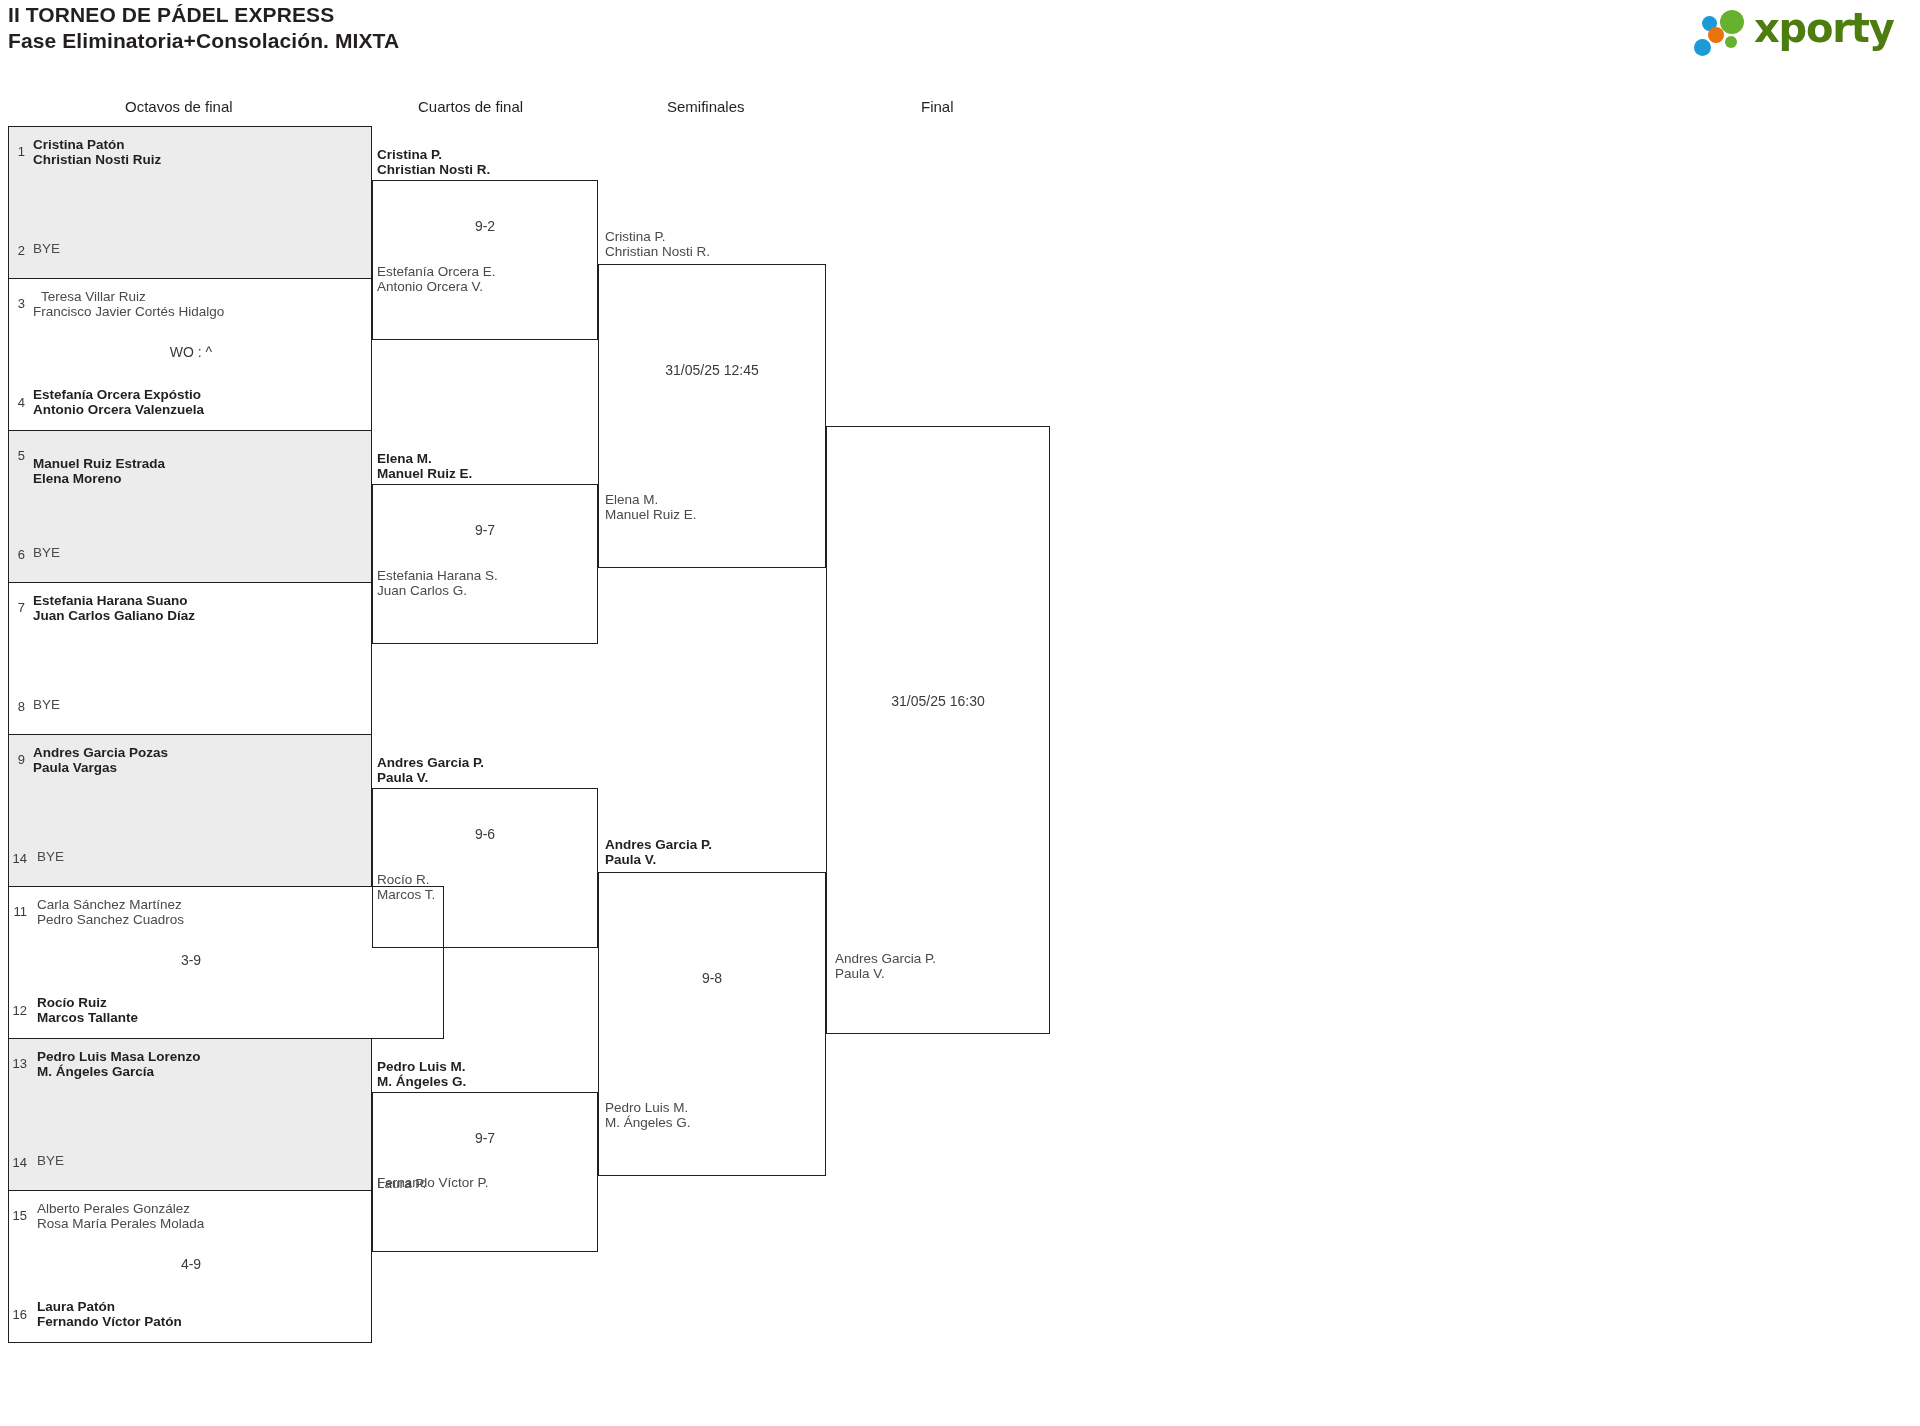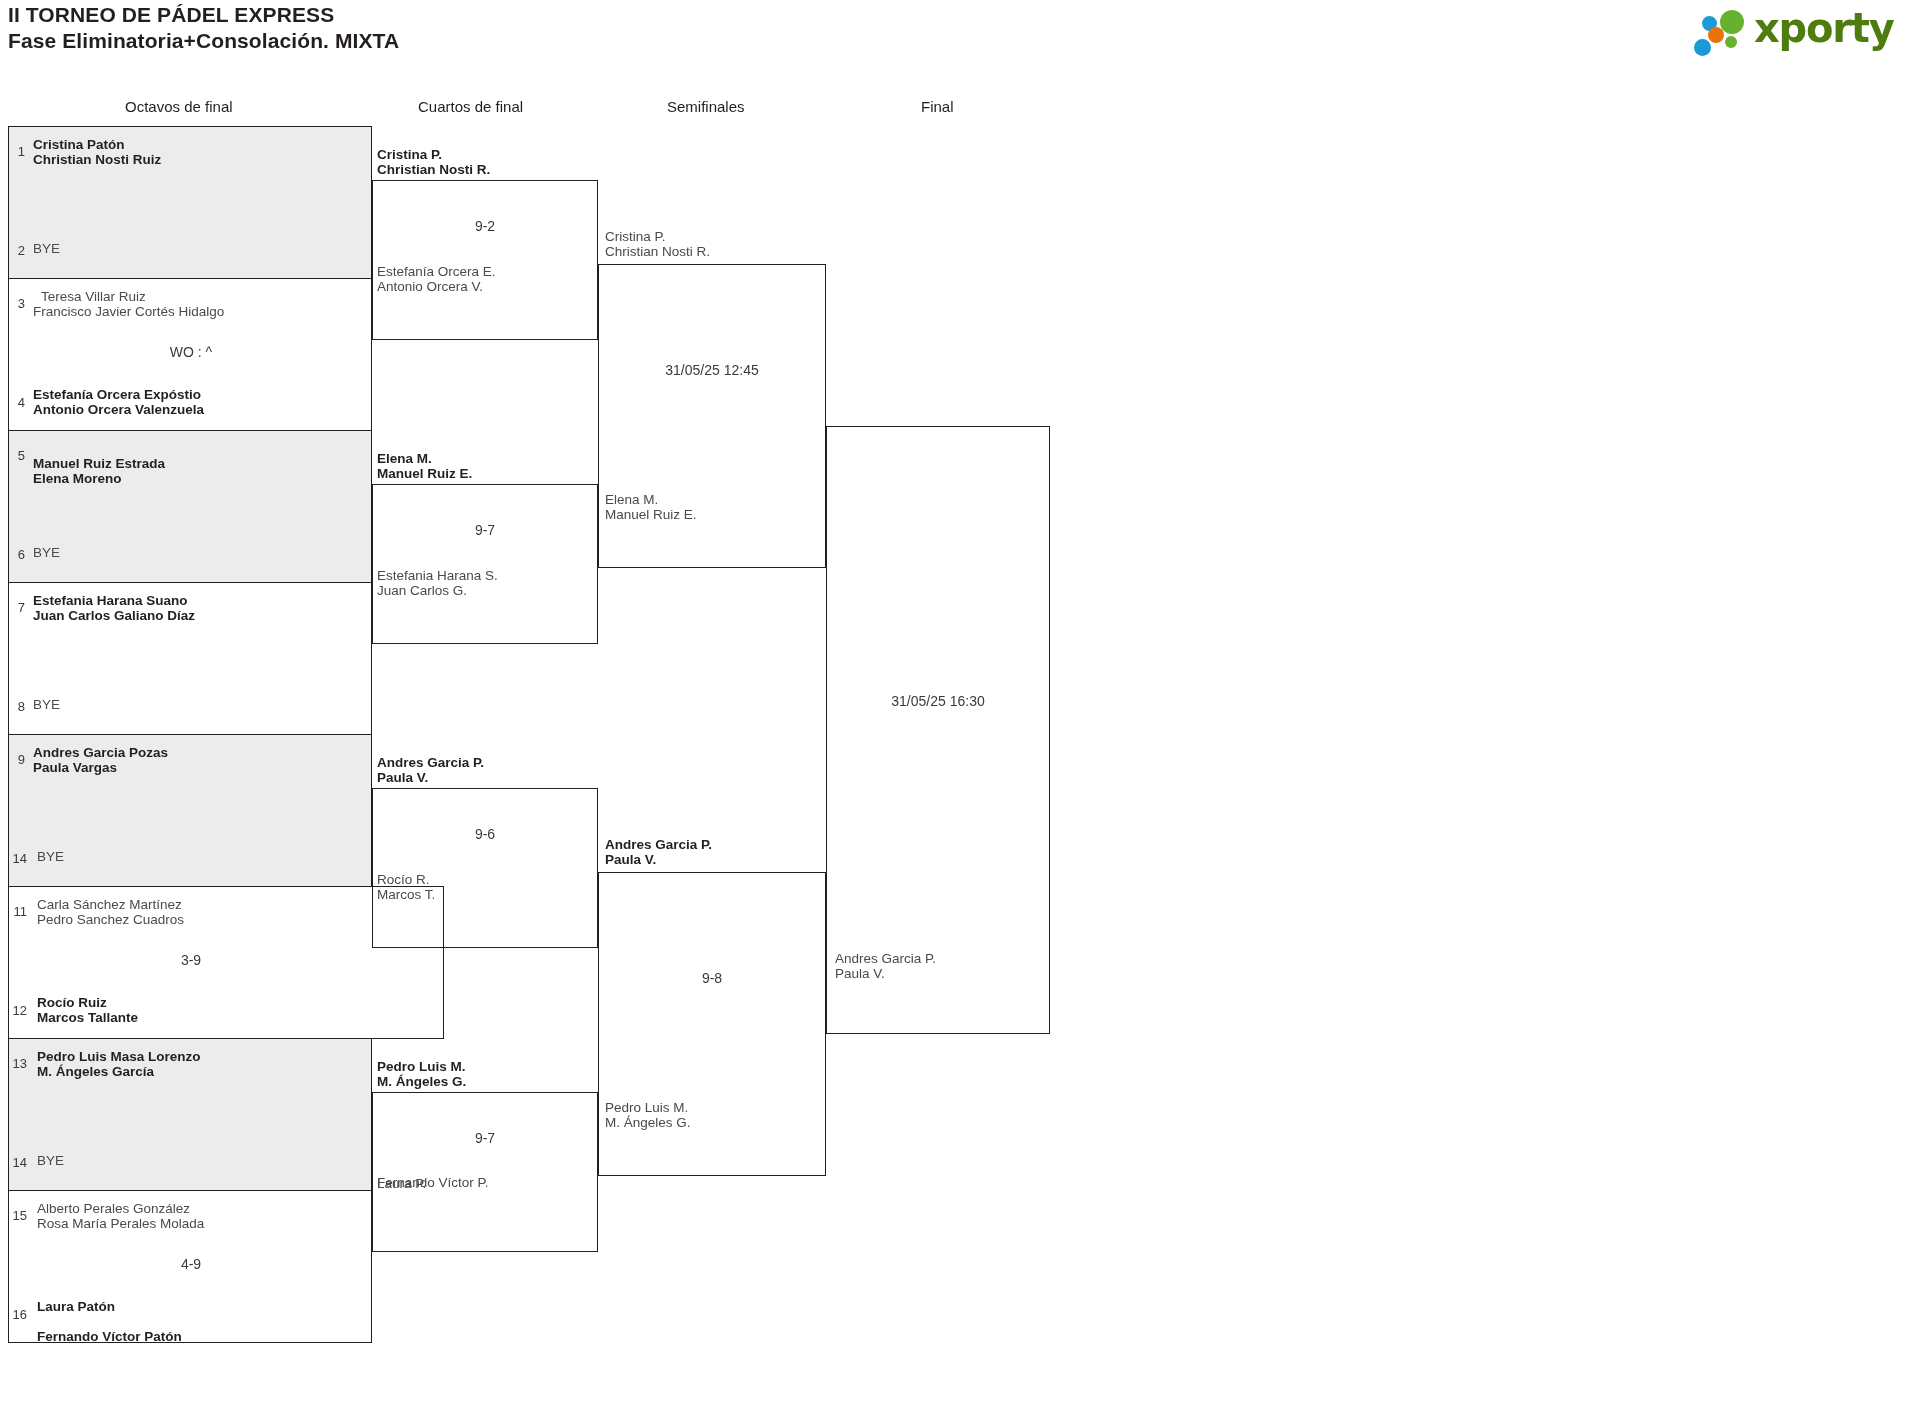--- a/index.html
+++ b/index.html
@@ -141,21 +141,21 @@
     <span class="team lose" style="left:28px;top:129px;"></span>
   </div>
 
   <div class="r1slot" style="left:8px;top:1190px;width:364px;height:153px;">
     <span class="seed" style="left:-4px;top:17px;width:22px;">15</span>
     <span class="team lose" style="left:28px;top:10px;">Alberto Perales González</span>
     <span class="team lose" style="left:28px;top:25px;">Rosa María Perales Molada</span>
     <span class="score" style="left:0;top:65px;width:364px;">4-9</span>
     <span class="seed" style="left:-4px;top:116px;width:22px;">16</span>
     <span class="team win" style="left:28px;top:108px;">Laura Patón</span>
-    <span class="team win" style="left:28px;top:138px;text-decoration:underline;">Fernando Víctor Patón</span>
+    <span class="team win" style="left:28px;top:123px;">Fernando Víctor Patón</span>
   </div>
 
   <div class="box" style="left:372px;top:140px;width:230px;height:220px;">
     <span class="team win" style="left:5px;top:7px;">Cristina P.</span>
     <span class="team win" style="left:5px;top:22px;">Christian Nosti R.</span>
     <div class="conn conn-u conn-r conn-b conn-l" style="left:0px;top:40px;width:226px;height:160px;"></div>
     <span class="score" style="left:0px;top:78px;width:226px;">9-2</span>
     <span class="team lose" style="left:5px;top:124px;">Estefanía Orcera E.</span>
     <span class="team lose" style="left:5px;top:139px;">Antonio Orcera V.</span>
   </div>

